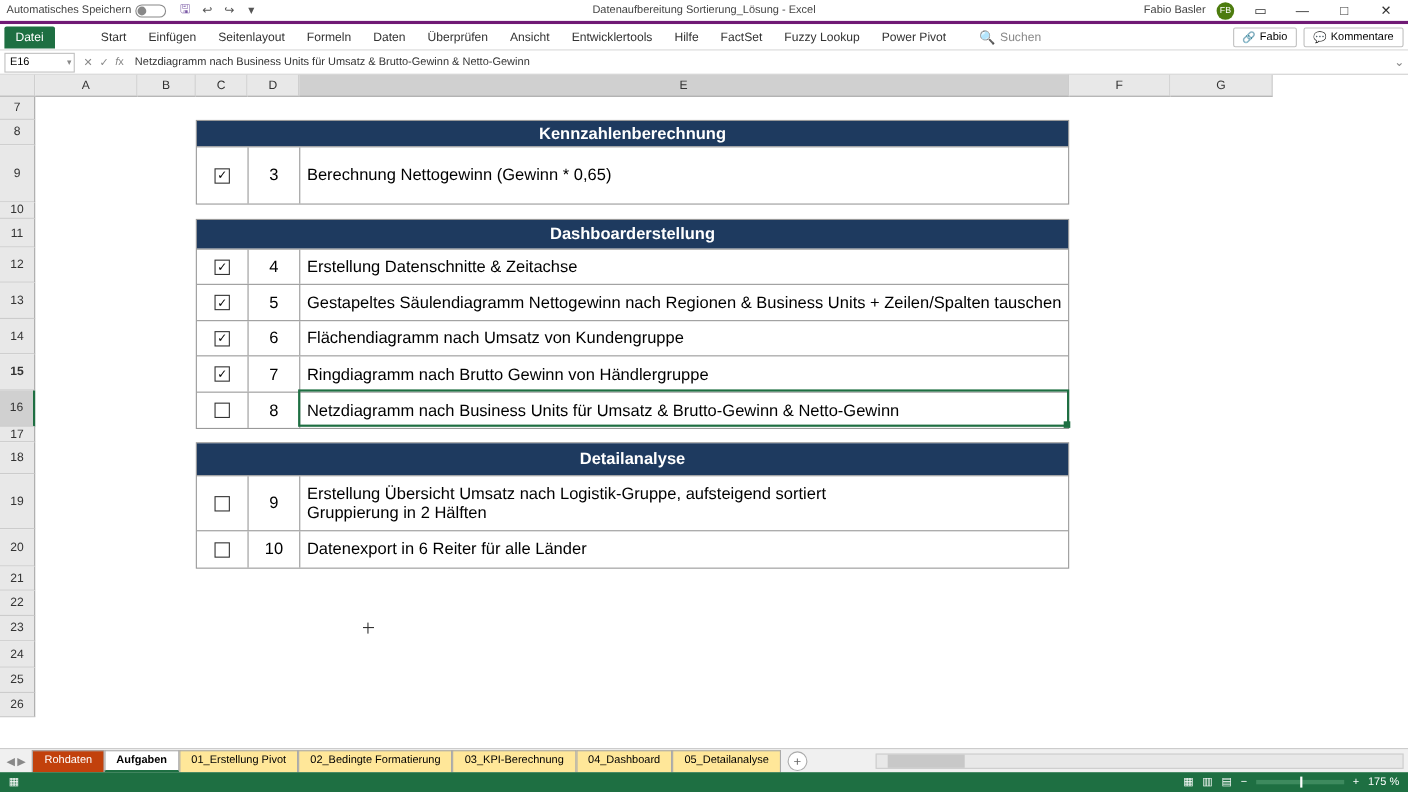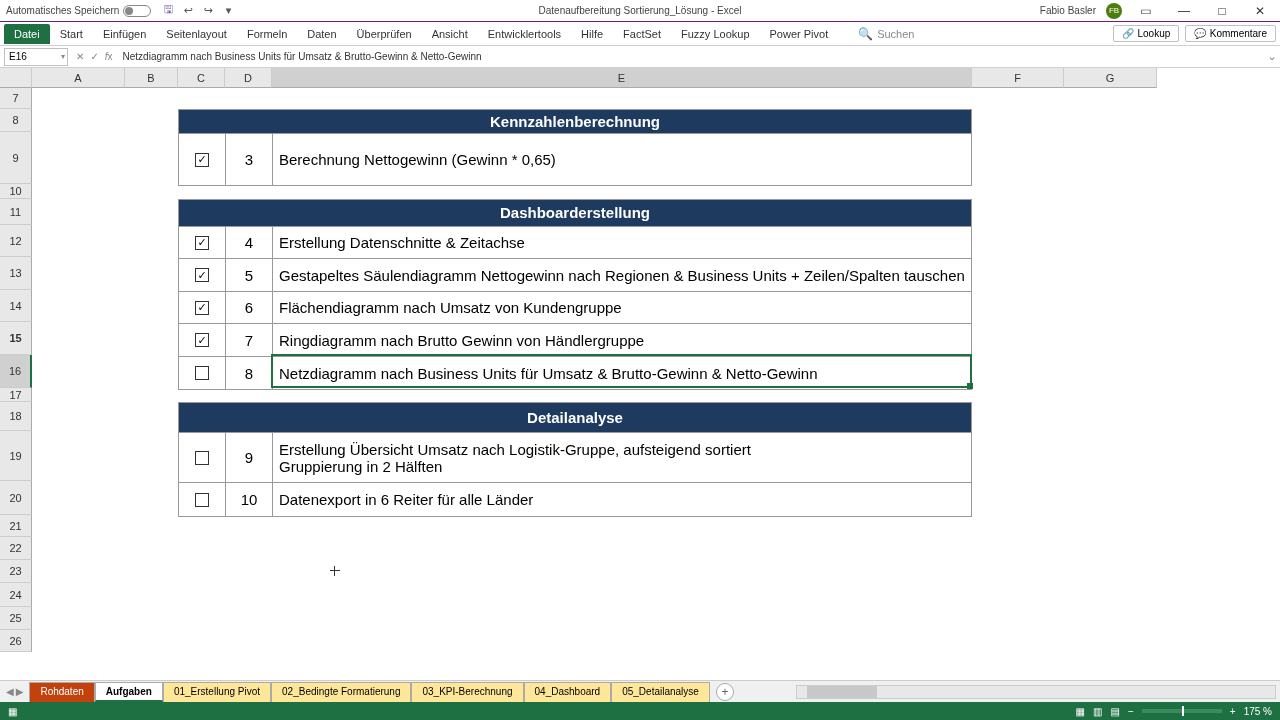--- a/index.html
+++ b/index.html
@@ -1,19 +1,19 @@
 <!DOCTYPE html>
 <html><head>
 <meta charset="utf-8">
 <style>
 * { margin: 0; padding: 0; box-sizing: border-box; }
 body { font-family: "Segoe UI", Tahoma, sans-serif; font-size: 11px; background: #fff; overflow: hidden; width: 1280px; height: 720px; position: relative; }
 
 
-.titlebar { height: 22px; background: #fff; display: flex; align-items: center; padding: 0 6px; border-bottom: 1px solid #701a75; }
+.titlebar { height: 22px; background: #fff; display: flex; align-items: center; padding: 0 6px; border-bottom: 3px solid #701a75; }
 .autosave { display: flex; align-items: center; gap: 4px; font-size: 10px; color: #444; }
 .toggle { width: 28px; height: 12px; border: 1px solid #888; border-radius: 8px; position: relative; background: #fff; }
 .toggle::after { content: ""; position: absolute; left: 1px; top: 1px; width: 8px; height: 8px; border-radius: 50%; background: #888; }
 .qat { display: flex; gap: 6px; margin-left: 10px; align-items: center; }
 .qat-icon { width: 14px; height: 14px; display: flex; align-items: center; justify-content: center; color: #555; font-size: 11px; }
 .title-center { position: absolute; left: 50%; transform: translateX(-50%); font-size: 10px; color: #444; }
 .title-right { margin-left: auto; display: flex; align-items: center; gap: 10px; justify-content: flex-end; }
 .user { font-size: 10px; color: #444; }
 .avatar { width: 16px; height: 16px; border-radius: 50%; background: #4d7c0f; color: #fff; font-size: 8px; display: flex; align-items: center; justify-content: center; }
 .win-btn { width: 28px; height: 18px; display: flex; align-items: center; justify-content: center; font-size: 12px; color: #333; }
@@ -101,42 +101,42 @@
     <span class="avatar">FB</span>
     <span class="win-btn">▭</span>
     <span class="win-btn">—</span>
     <span class="win-btn">□</span>
     <span class="win-btn">✕</span>
   </div>
 </div>
 
 <div class="ribbon">
   <div class="ribbon-tab file">Datei</div>
-  <div id="ribbon-tabs" style="display: flex;">
+  <div id="ribbon-tabs" style="display: flex; padding-left: 32px;">
       <div class="ribbon-tab">Start</div>
       <div class="ribbon-tab">Einfügen</div>
       <div class="ribbon-tab">Seitenlayout</div>
       <div class="ribbon-tab">Formeln</div>
       <div class="ribbon-tab">Daten</div>
       <div class="ribbon-tab">Überprüfen</div>
       <div class="ribbon-tab">Ansicht</div>
       <div class="ribbon-tab">Entwicklertools</div>
       <div class="ribbon-tab">Hilfe</div>
       <div class="ribbon-tab">FactSet</div>
       <div class="ribbon-tab">Fuzzy Lookup</div>
       <div class="ribbon-tab">Power Pivot</div>
     </div>
   <div class="search-box">
     <span class="search-icon">🔍</span>
     <span>Suchen</span>
   </div>
   <div class="ribbon-right">
     <div class="ribbon-btn">
         <span>🔗</span>
-        <span>Lookup</span>
+        <span>Fabio</span>
       </div>
     <div class="ribbon-btn">
         <span>💬</span>
         <span>Kommentare</span>
       </div>
   </div>
 </div>
 
 <div class="formulabar">
   <div class="namebox">E16</div>

